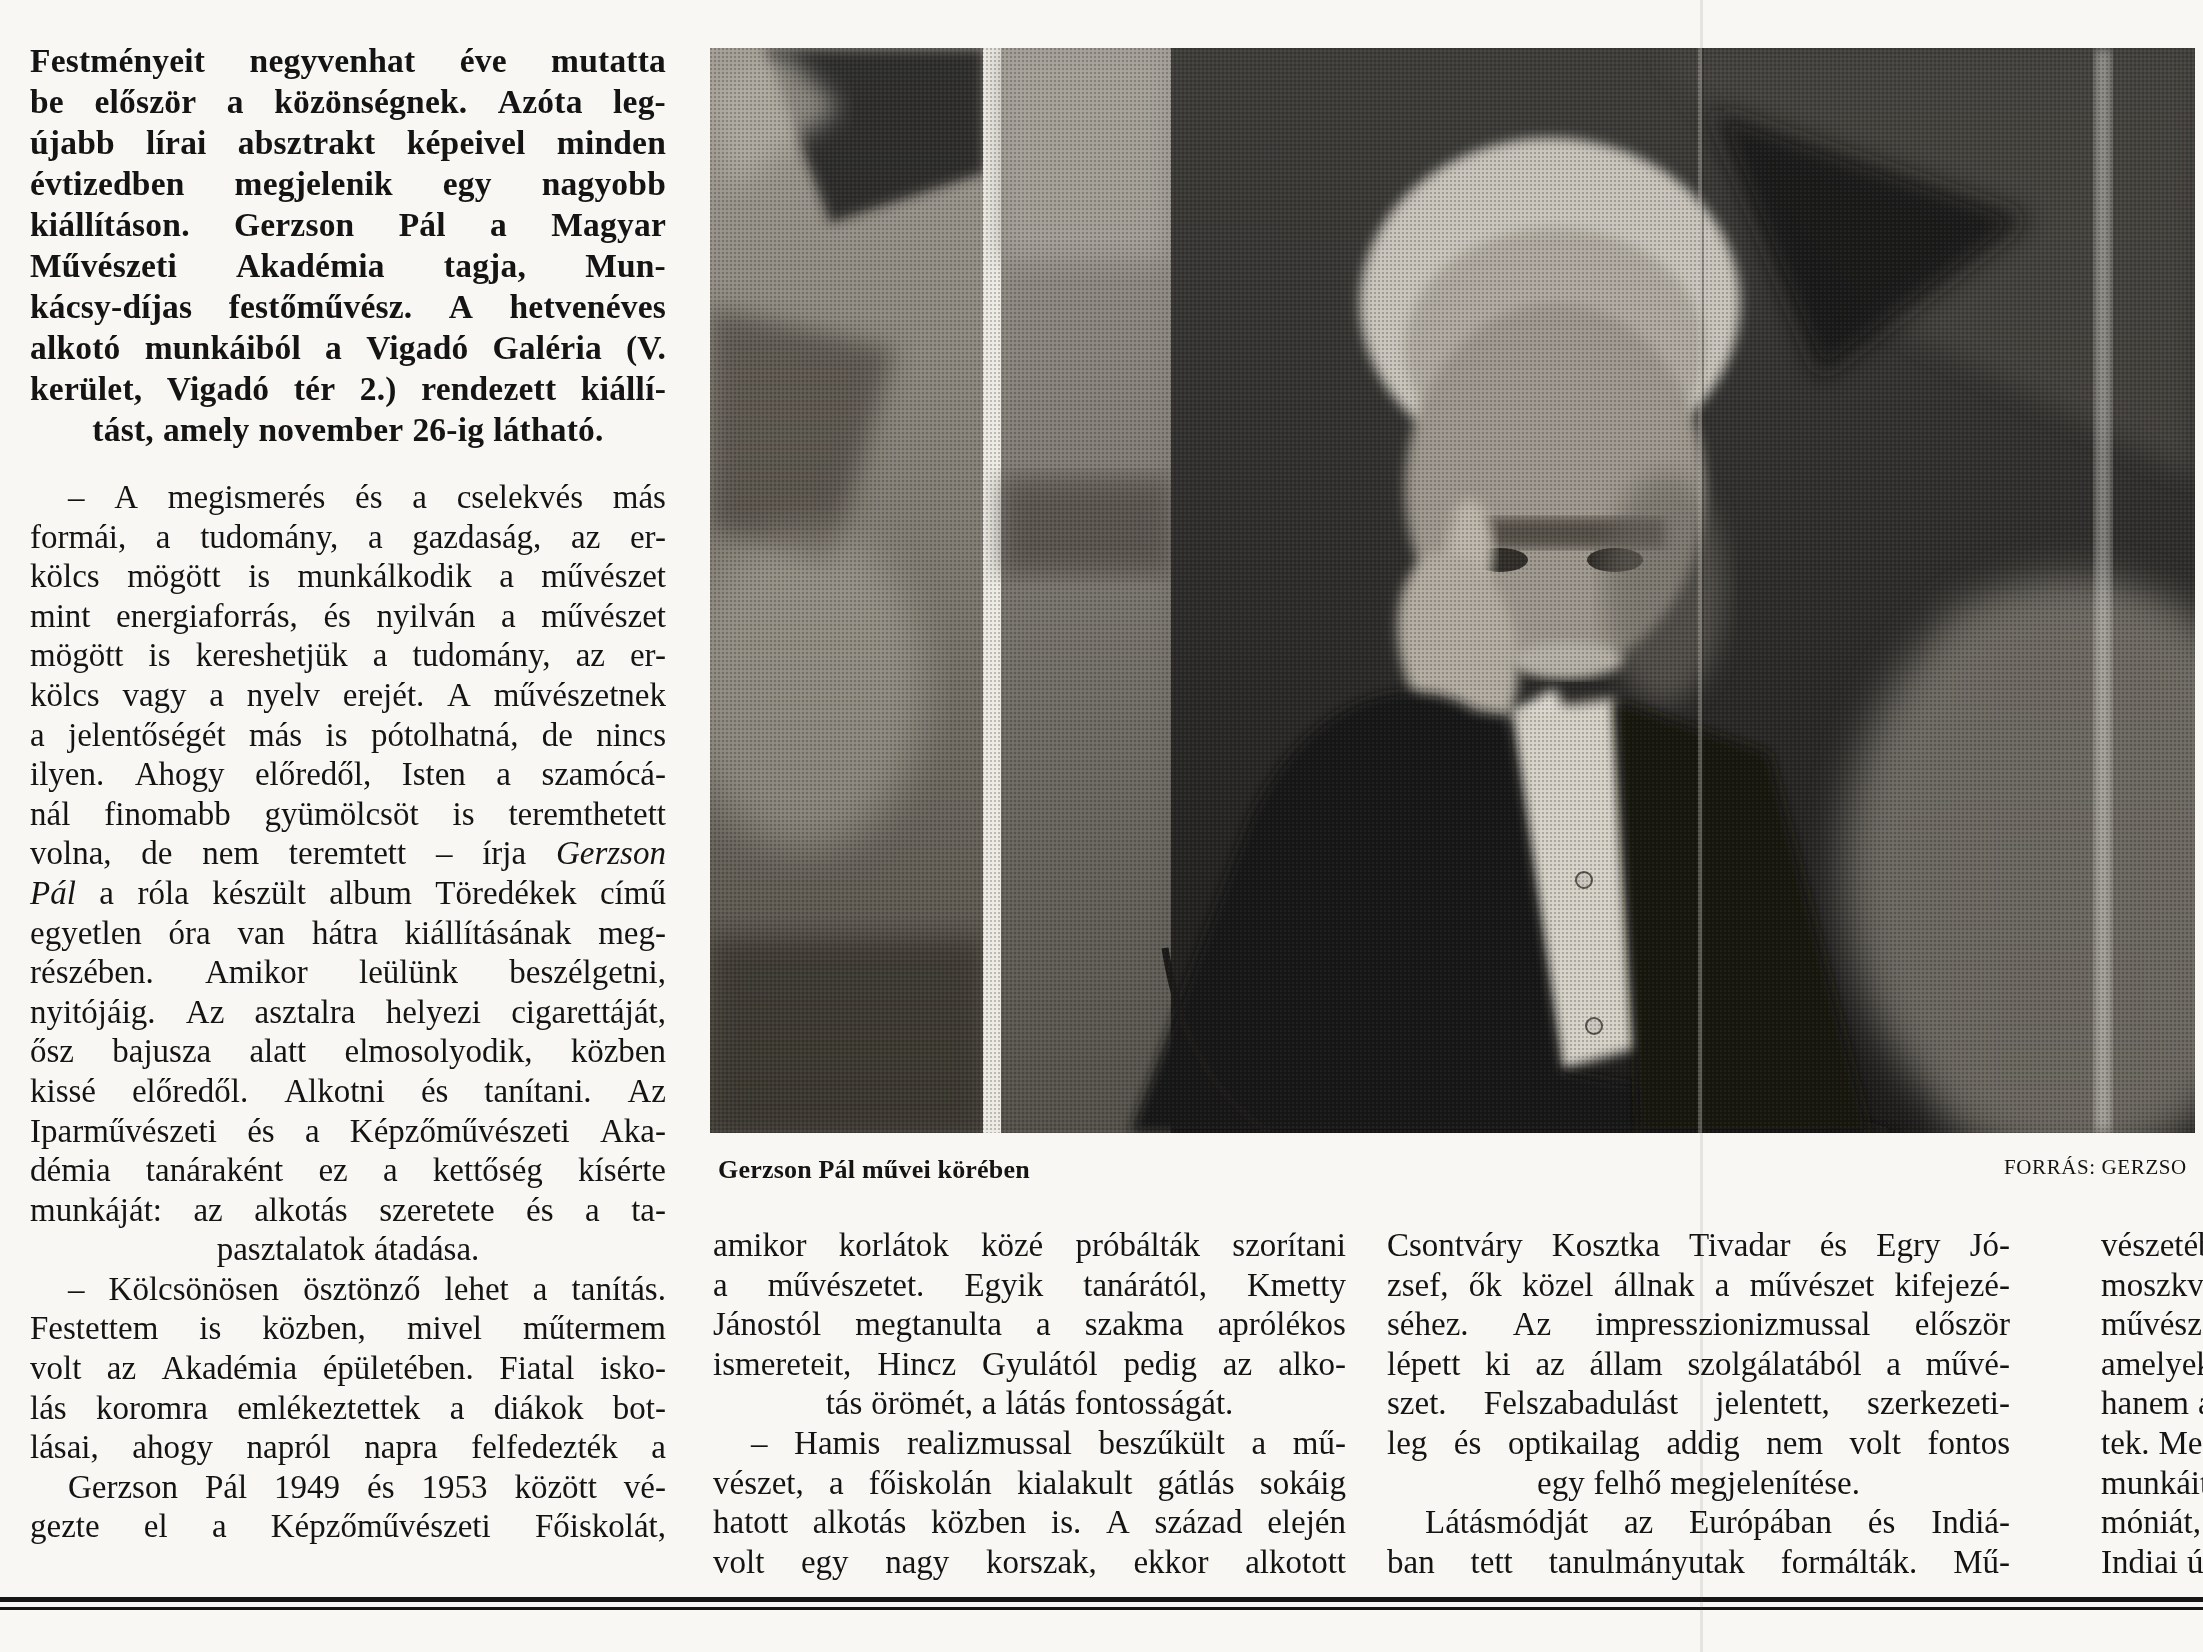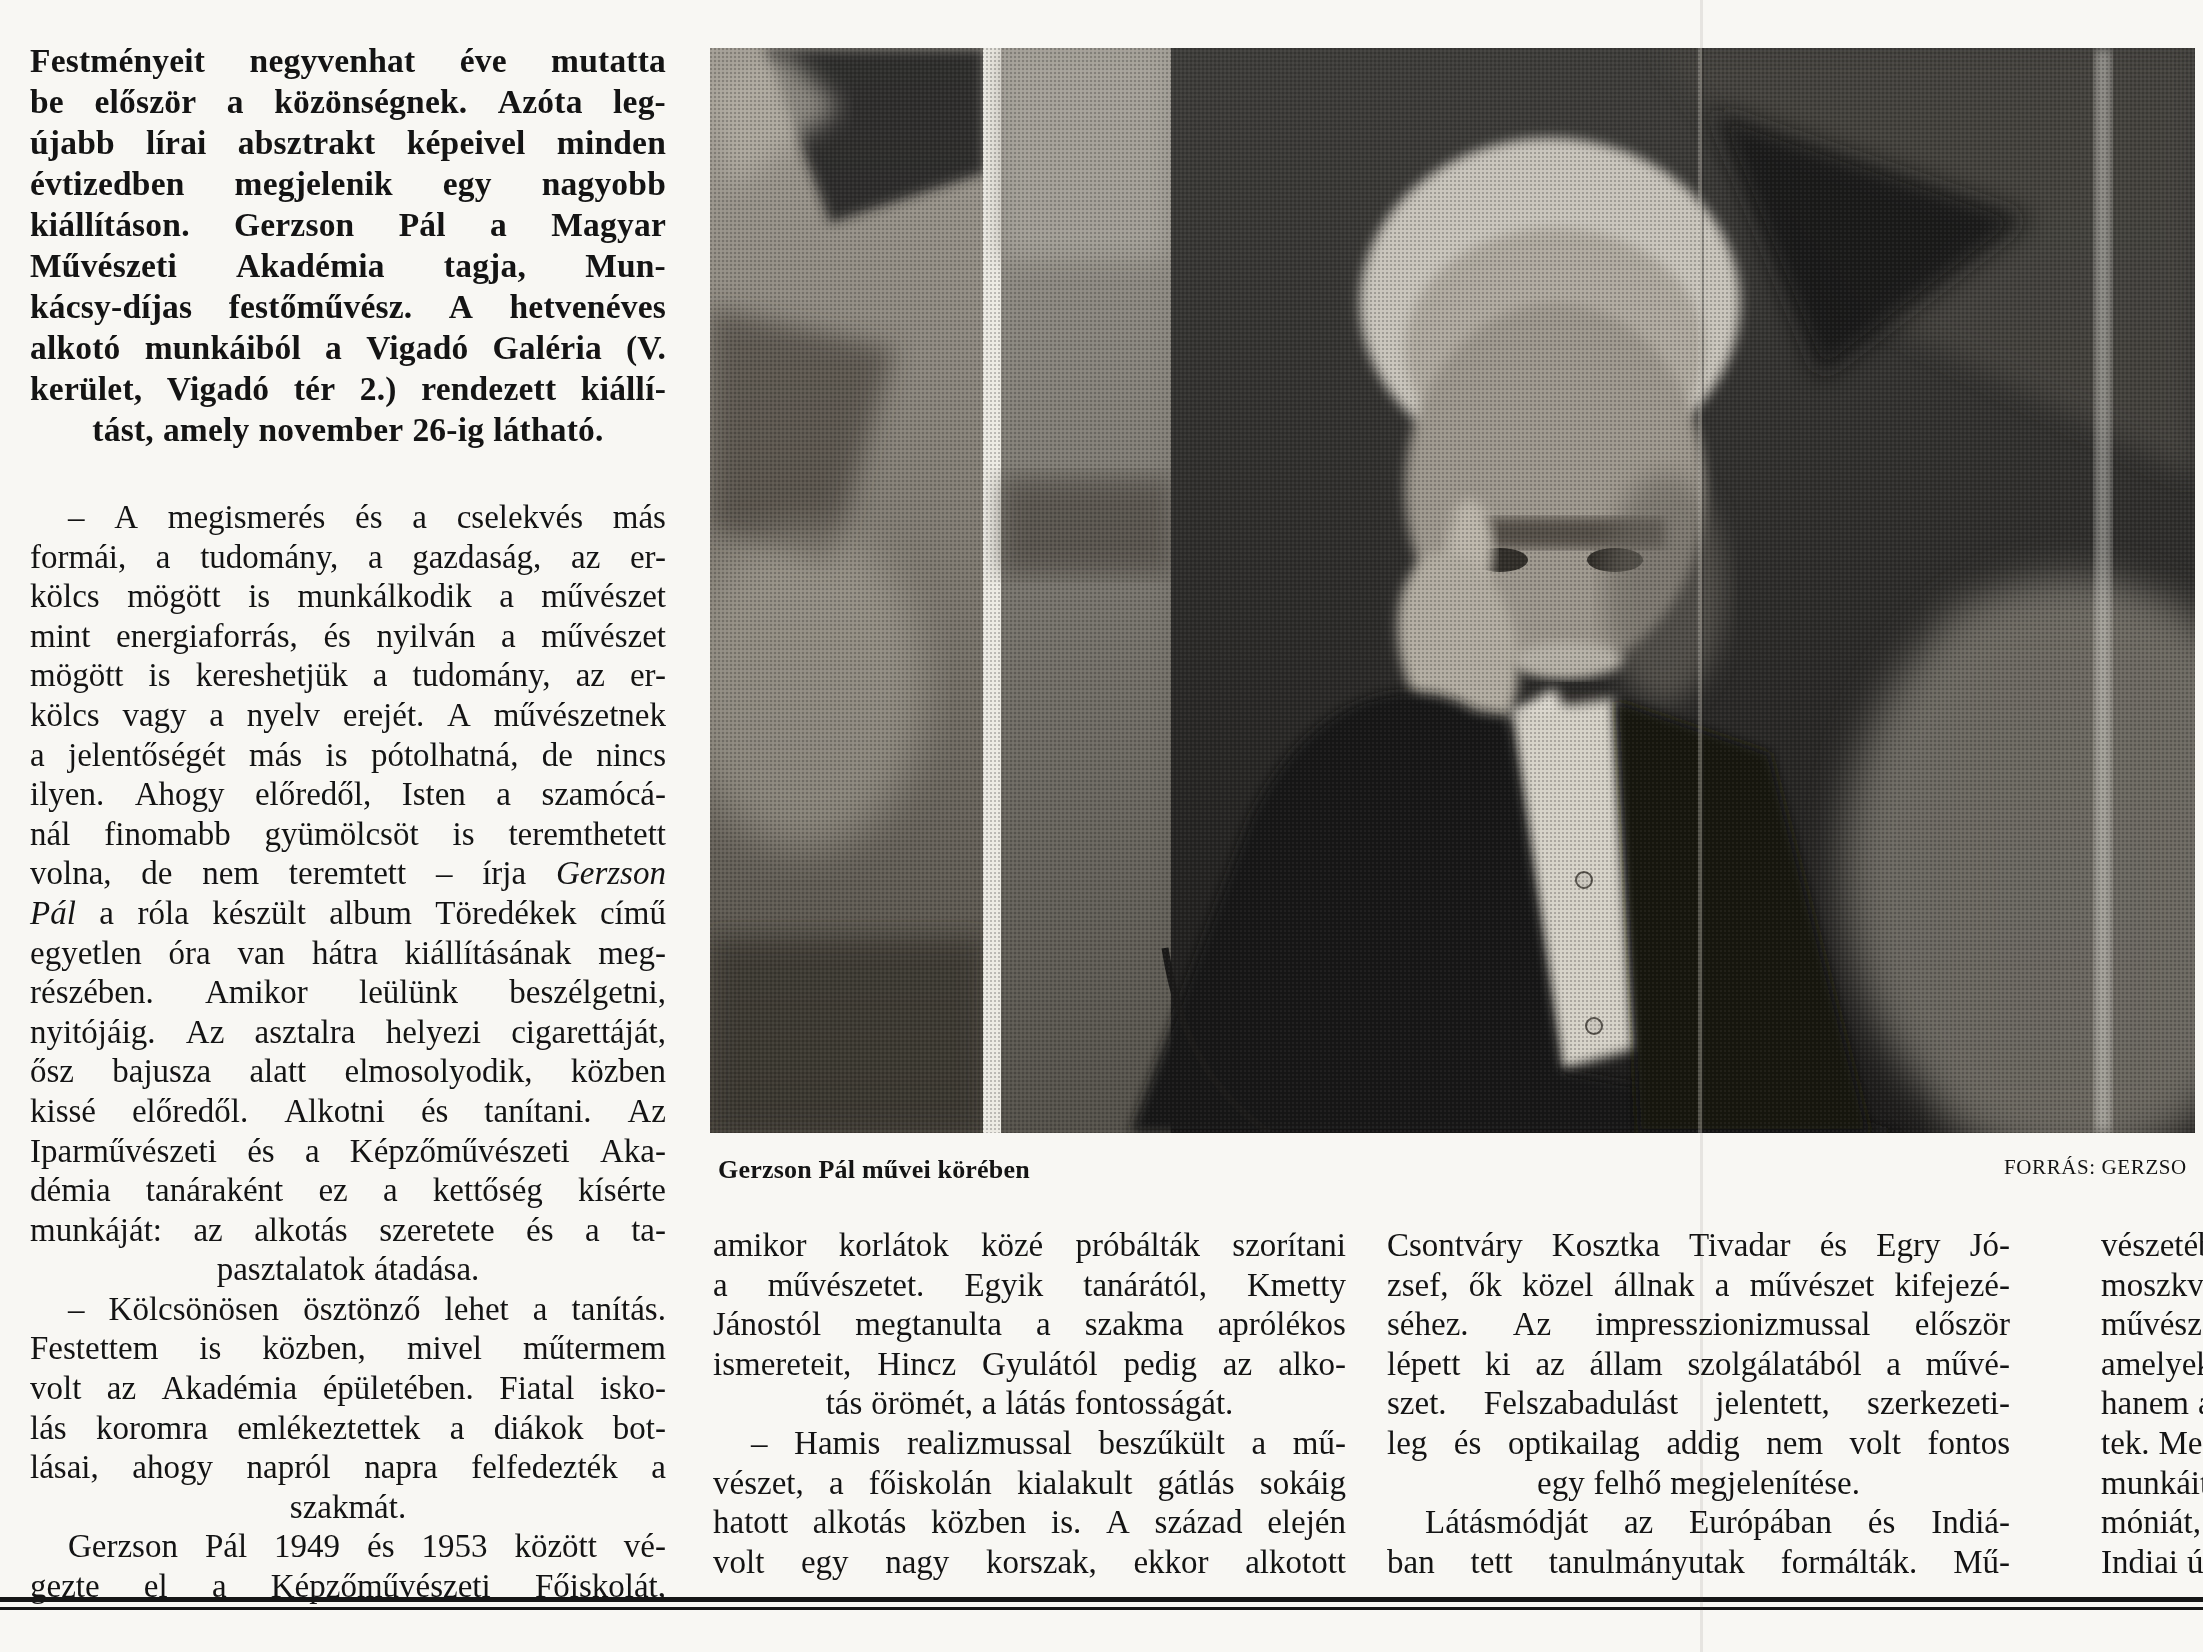--- a/index.html
+++ b/index.html
@@ -6,21 +6,21 @@
   .page{
     position:relative;
     width:2203px;height:1652px;
     background:#f8f7f3;
     overflow:hidden;
     font-family:"Liberation Serif", serif;
     color:#141414;
   }
   .col{position:absolute;}
   .para{margin:0;}
-  .para.lead{margin-bottom:48px;}
+  .para.lead{margin-bottom:28px;}
   .line{
     display:flex;
     justify-content:space-between;
     align-items:baseline;
     font-size:33px;
     line-height:39.6px;
     height:39.6px;
     overflow:visible;
   }
   .lead .line{
@@ -327,23 +327,20 @@
           <span>bot-</span>
         </div>
         <div class="line">
           <span>lásai,</span>
           <span>ahogy</span>
           <span>napról</span>
           <span>napra</span>
           <span>felfedezték</span>
           <span>a</span>
         </div>
-        <div class="line last">
-          <span>szakmát.</span>
-        </div>
       </div>
       <div class="para">
         <div class="line ind">
           <span>Gerzson</span>
           <span>Pál</span>
           <span>1949</span>
           <span>és</span>
           <span>1953</span>
           <span>között</span>
           <span>vé-</span>

